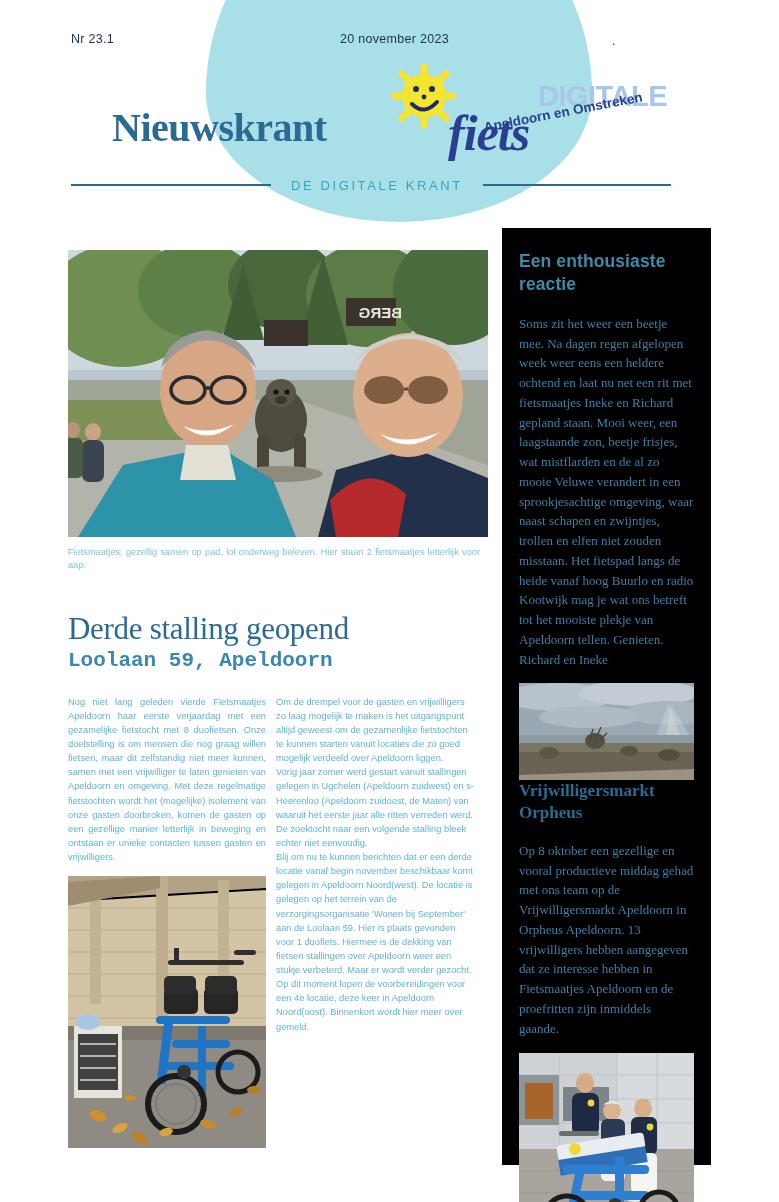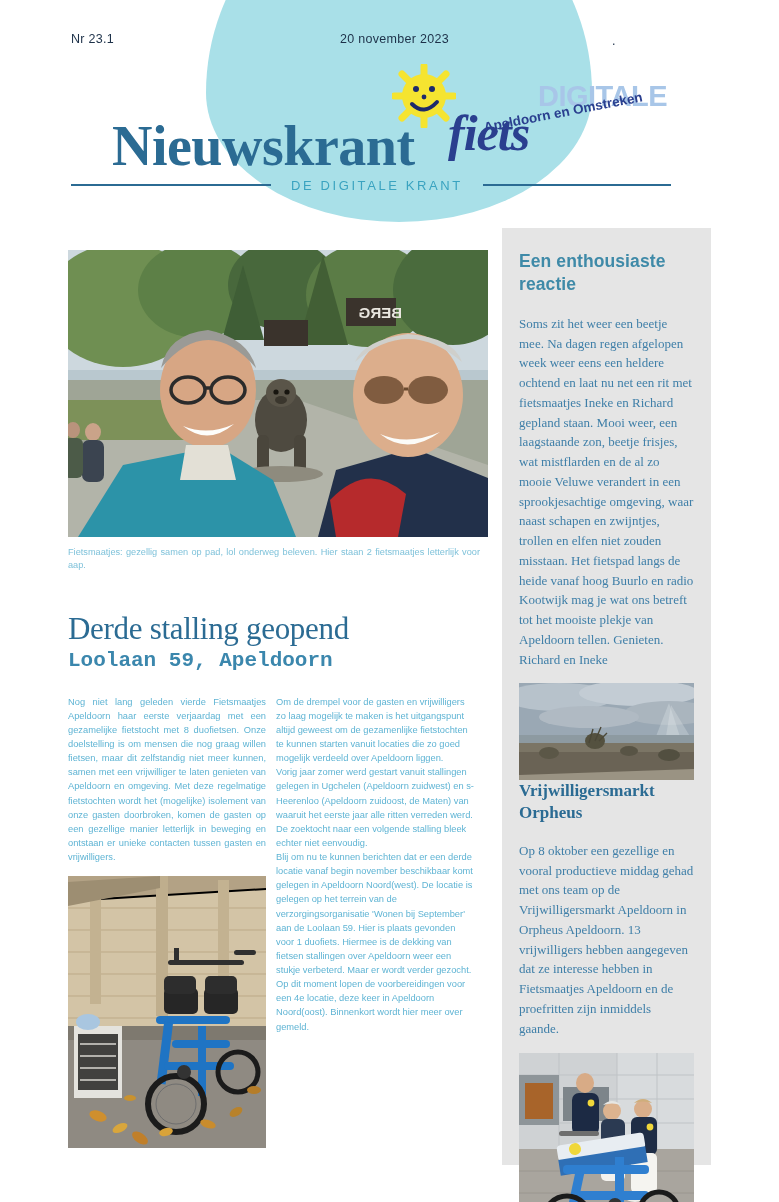--- a/index.html
+++ b/index.html
@@ -47,23 +47,23 @@
   #issue-dot {
     position: absolute;
     left: 612px;
     top: 34px;
     font-size: 12.5px;
     color: #1d3149;
   }
   #paper-title {
     position: absolute;
     left: 112px;
-    top: 114px;
+    top: 104px;
     font-family: "Liberation Serif", serif;
-    font-size: 56px;
+    font-size: 40px;
     font-weight: 700;
     color: #2b6b93;
     letter-spacing: -.5px;
   }
 
   
   #logo {
     position: absolute;
     left: 392px;
     top: 54px;
@@ -202,21 +202,21 @@
     position: relative;
   }
 
   
   #sidebar {
     position: absolute;
     left: 502px;
     top: 0px;
     width: 209px;
     height: 937px;
-    background: #e5e5e5;
+    background: #000000;
     padding: 22px 17px 0 17px;
   }
   .side-h-sans {
     font-size: 17.5px;
     color: #3f8aa8;
     line-height: 1.34;
     letter-spacing: .1px;
   }
   .side-h-serif {
     font-family: "Liberation Serif", serif;

